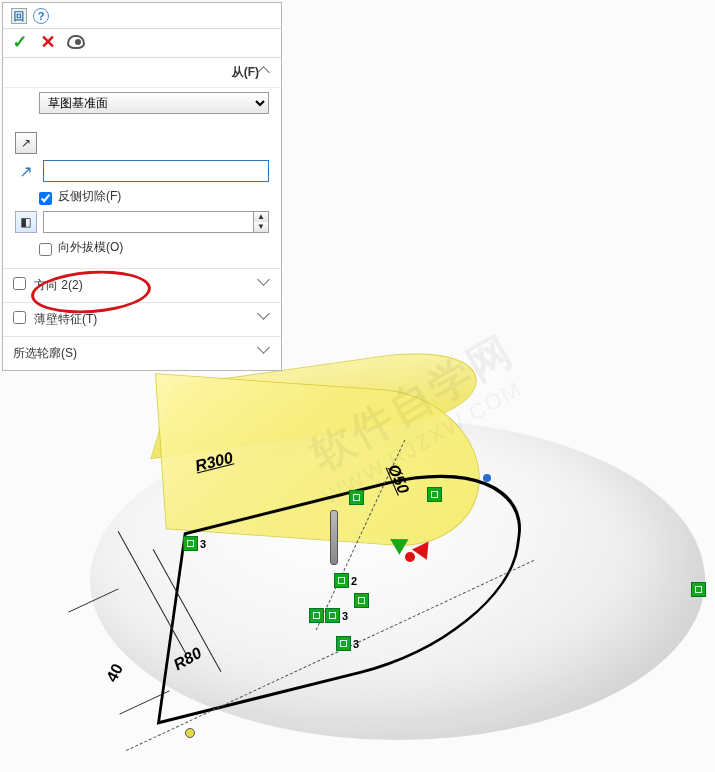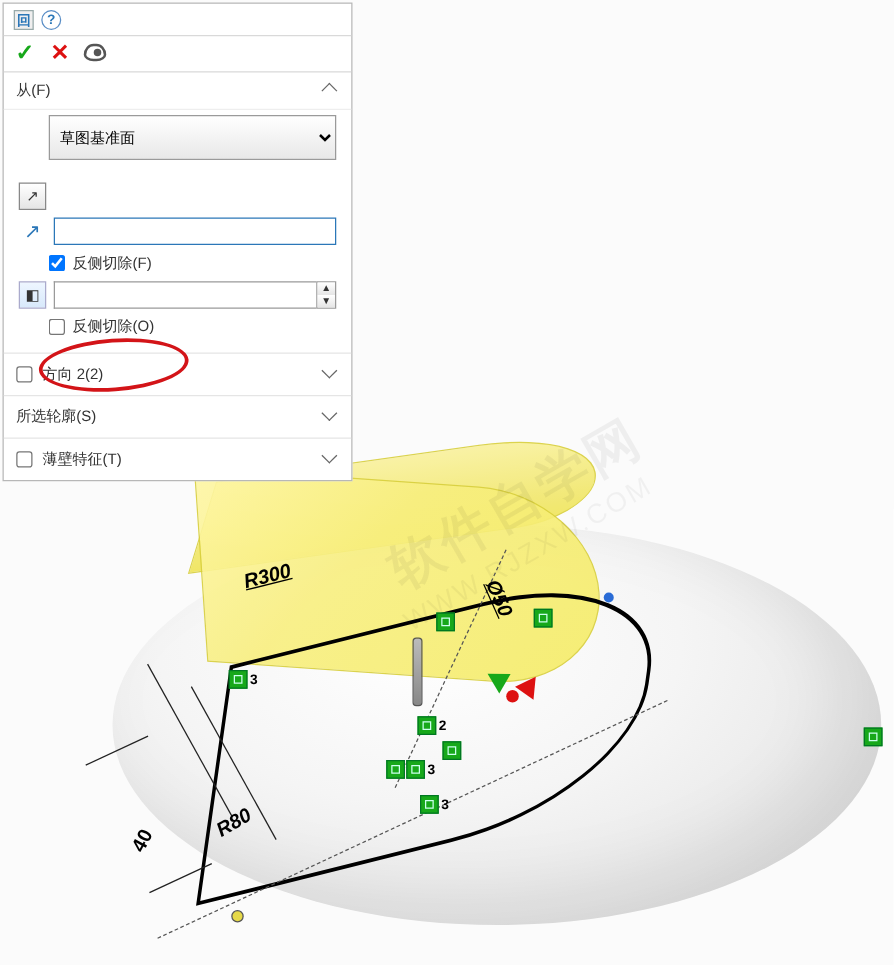--- a/index.html
+++ b/index.html
@@ -89,51 +89,51 @@
   .title-text { font-weight:700; font-size:14px; flex:1;}
   .help-icon { width:16px;height:16px;border:1px solid #5a8ec6;border-radius:50%;color:#2b77b8;display:flex;align-items:center;justify-content:center;font-size:11px;font-weight:700;}
   .actionbar { display:flex;align-items:center;gap:10px;padding:4px 8px 6px;border-bottom:1px solid #d9d9d9;}
   .ic { width:18px;height:18px;display:inline-flex;align-items:center;justify-content:center;}
   .ic-ok{color:#17a81a;font-size:18px;font-weight:700;}
   .ic-x{color:#d11;font-size:18px;font-weight:700;}
   .ic-eye{width:22px;height:14px;border:2px solid #555;border-radius:70% 70% 70% 70% / 100% 100% 60% 60%;position:relative;}
   .ic-eye::after{content:"";position:absolute;left:6px;top:2px;width:6px;height:6px;background:#555;border-radius:50%;}
 
   .section-head {
-    display:flex;justify-content:space-between;align-items:center;
-    padding:6px 10px; font-size:12px; border-bottom:1px solid #eee;
+    display:flex;justify-content:flex-end;align-items:center;
+    padding:6px 10px; font-size:12px; border-bottom:1px solid #eee;font-weight:bold;
   }
   .chev { width:12px;height:12px; }
   .chev::before{content:"";display:block;width:8px;height:8px;border-left:1.5px solid #666;border-bottom:1.5px solid #666;transform:rotate(135deg);margin-top:1px;}
   .chev.down::before{transform:rotate(-45deg);margin-top:-2px;}
 
   .section-body { padding:4px 12px 8px 36px; }
   .select {
     width:100%; border:1px solid #9a9a9a; background:linear-gradient(#fff,#e8e8e8);
-    font-size:12px; padding:2px 4px; height:36px;
+    font-size:12px; padding:2px 4px; height:22px;
   }
   .row { display:flex;align-items:center;gap:6px;margin:6px 0;}
   .btn-dir {
     width:22px;height:22px;border:1px solid #888;background:linear-gradient(#fff,#e5e5e5);
     display:flex;align-items:center;justify-content:center;font-size:12px;
   }
   .field { flex:1;border:1px solid #2b77b8;background:#fff;height:22px;}
-  .ck { display:flex;align-items:center;gap:6px;margin:4px 0 4px -2px;}
+  .ck { display:flex;align-items:flex-end;gap:6px;margin:4px 0 4px -2px;}
   input[type=checkbox]{width:13px;height:13px;}
   .callout {
     position:absolute; left:28px; top:268px; width:120px;height:42px;
     border:3px solid #d31418;border-radius:50%;pointer-events:none;
     transform:rotate(-4deg);
   }
   .spin-box { flex:1;display:flex;}
   .spin-input{flex:1;border:1px solid #9a9a9a;border-right:none;height:22px;}
   .spin-btns{width:16px;display:flex;flex-direction:column;border:1px solid #9a9a9a;}
   .spin-btns span{flex:1;font-size:8px;text-align:center;line-height:9px;background:linear-gradient(#fff,#e5e5e5);}
   .draft-icon{width:22px;height:22px;border:1px solid #aac;background:linear-gradient(#eef6ff,#d8e9fb);display:flex;align-items:center;justify-content:center;}
-  .small-head{display:flex;align-items:center;gap:8px;padding:8px 10px;border-top:1px solid #e5e5e5;}
+  .small-head{display:flex;align-items:flex-start;gap:8px;padding:8px 10px;border-top:1px solid #e5e5e5;}
   .vchev{margin-left:auto;}
 </style>
 </head>
 <body>
 
 <div class="viewport">
   <div class="dome"></div>
   <div class="yellow-top"></div>
   <div class="yellow-body"></div>
   <div class="slot-outline"></div>
@@ -217,35 +217,35 @@
       <div class="spin-box">
         <input class="spin-input" style="">
         <div class="spin-btns">
             <span>▲</span>
             <span>▼</span>
           </div>
       </div>
     </div>
     <label class="ck" style="margin-left:24px;">
       <input type="checkbox" style="">
-      <span>反侧切除(O)</span>
+      <span>向外拔模(O)</span>
     </label>
   </div>
 
   <div class="small-head">
     <input type="checkbox" style="">
     <span>方向 2(2)</span>
     <span class="chev down vchev"></span>
   </div>
 
-  <div class="small-head" style="padding-left:10px;">
-    <span>所选轮廓(S)</span>
-    <span class="chev down vchev"></span>
-  </div>
-
   <div class="small-head">
     <input type="checkbox" style="">
     <span>薄壁特征(T)</span>
     <span class="chev down vchev"></span>
   </div>
 
+  <div class="small-head" style="padding-left:10px;">
+    <span>所选轮廓(S)</span>
+    <span class="chev down vchev"></span>
+  </div>
+
   <div class="callout"></div>
 </div>
 
 </body></html>

